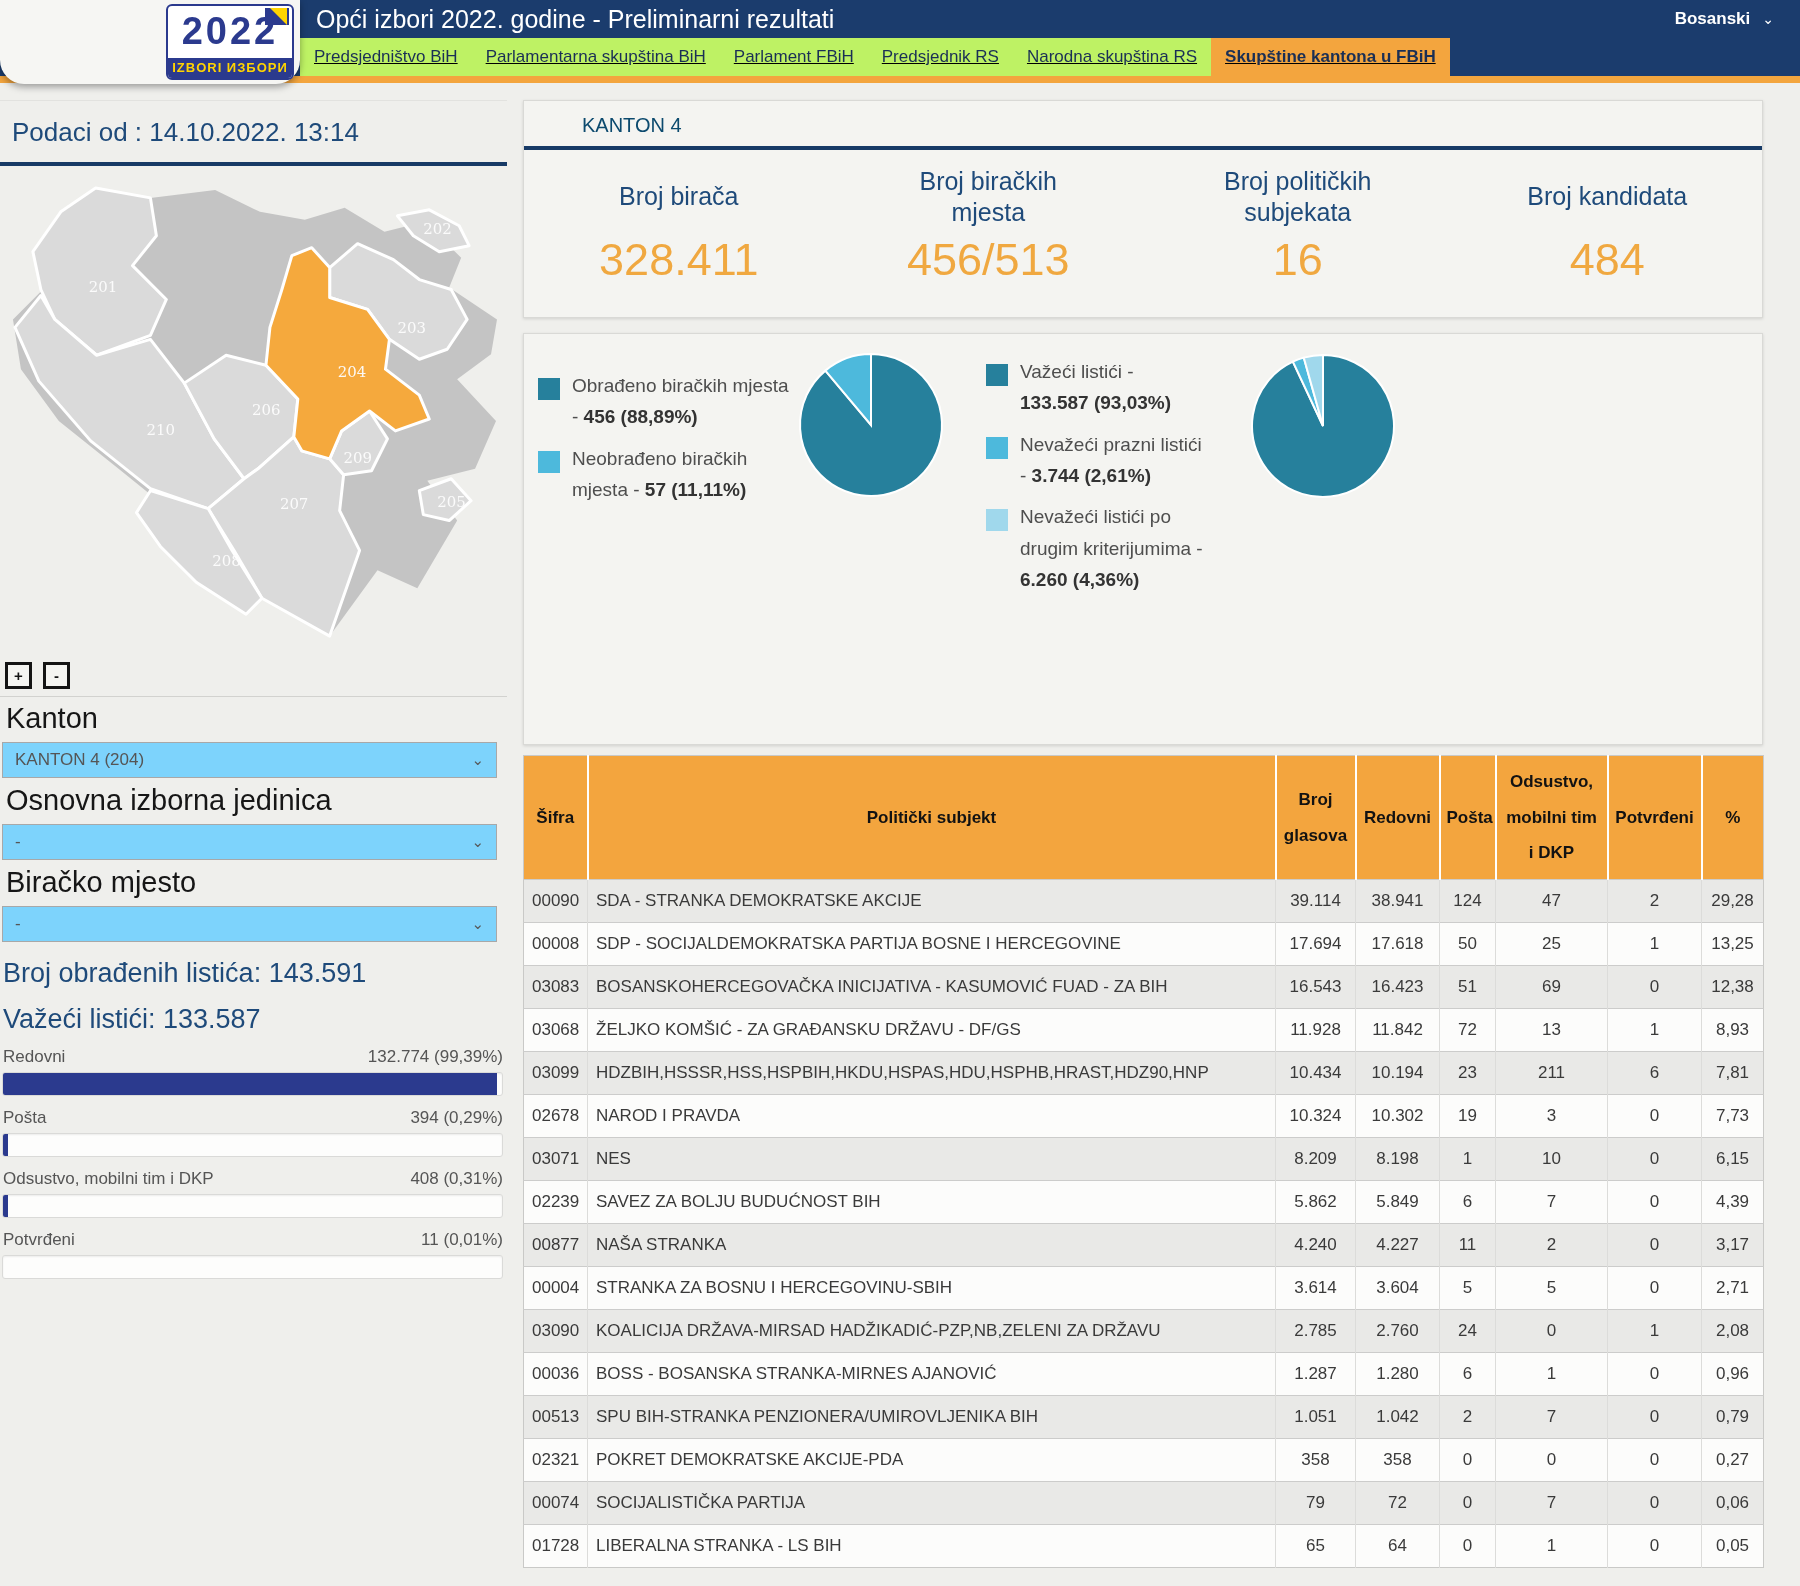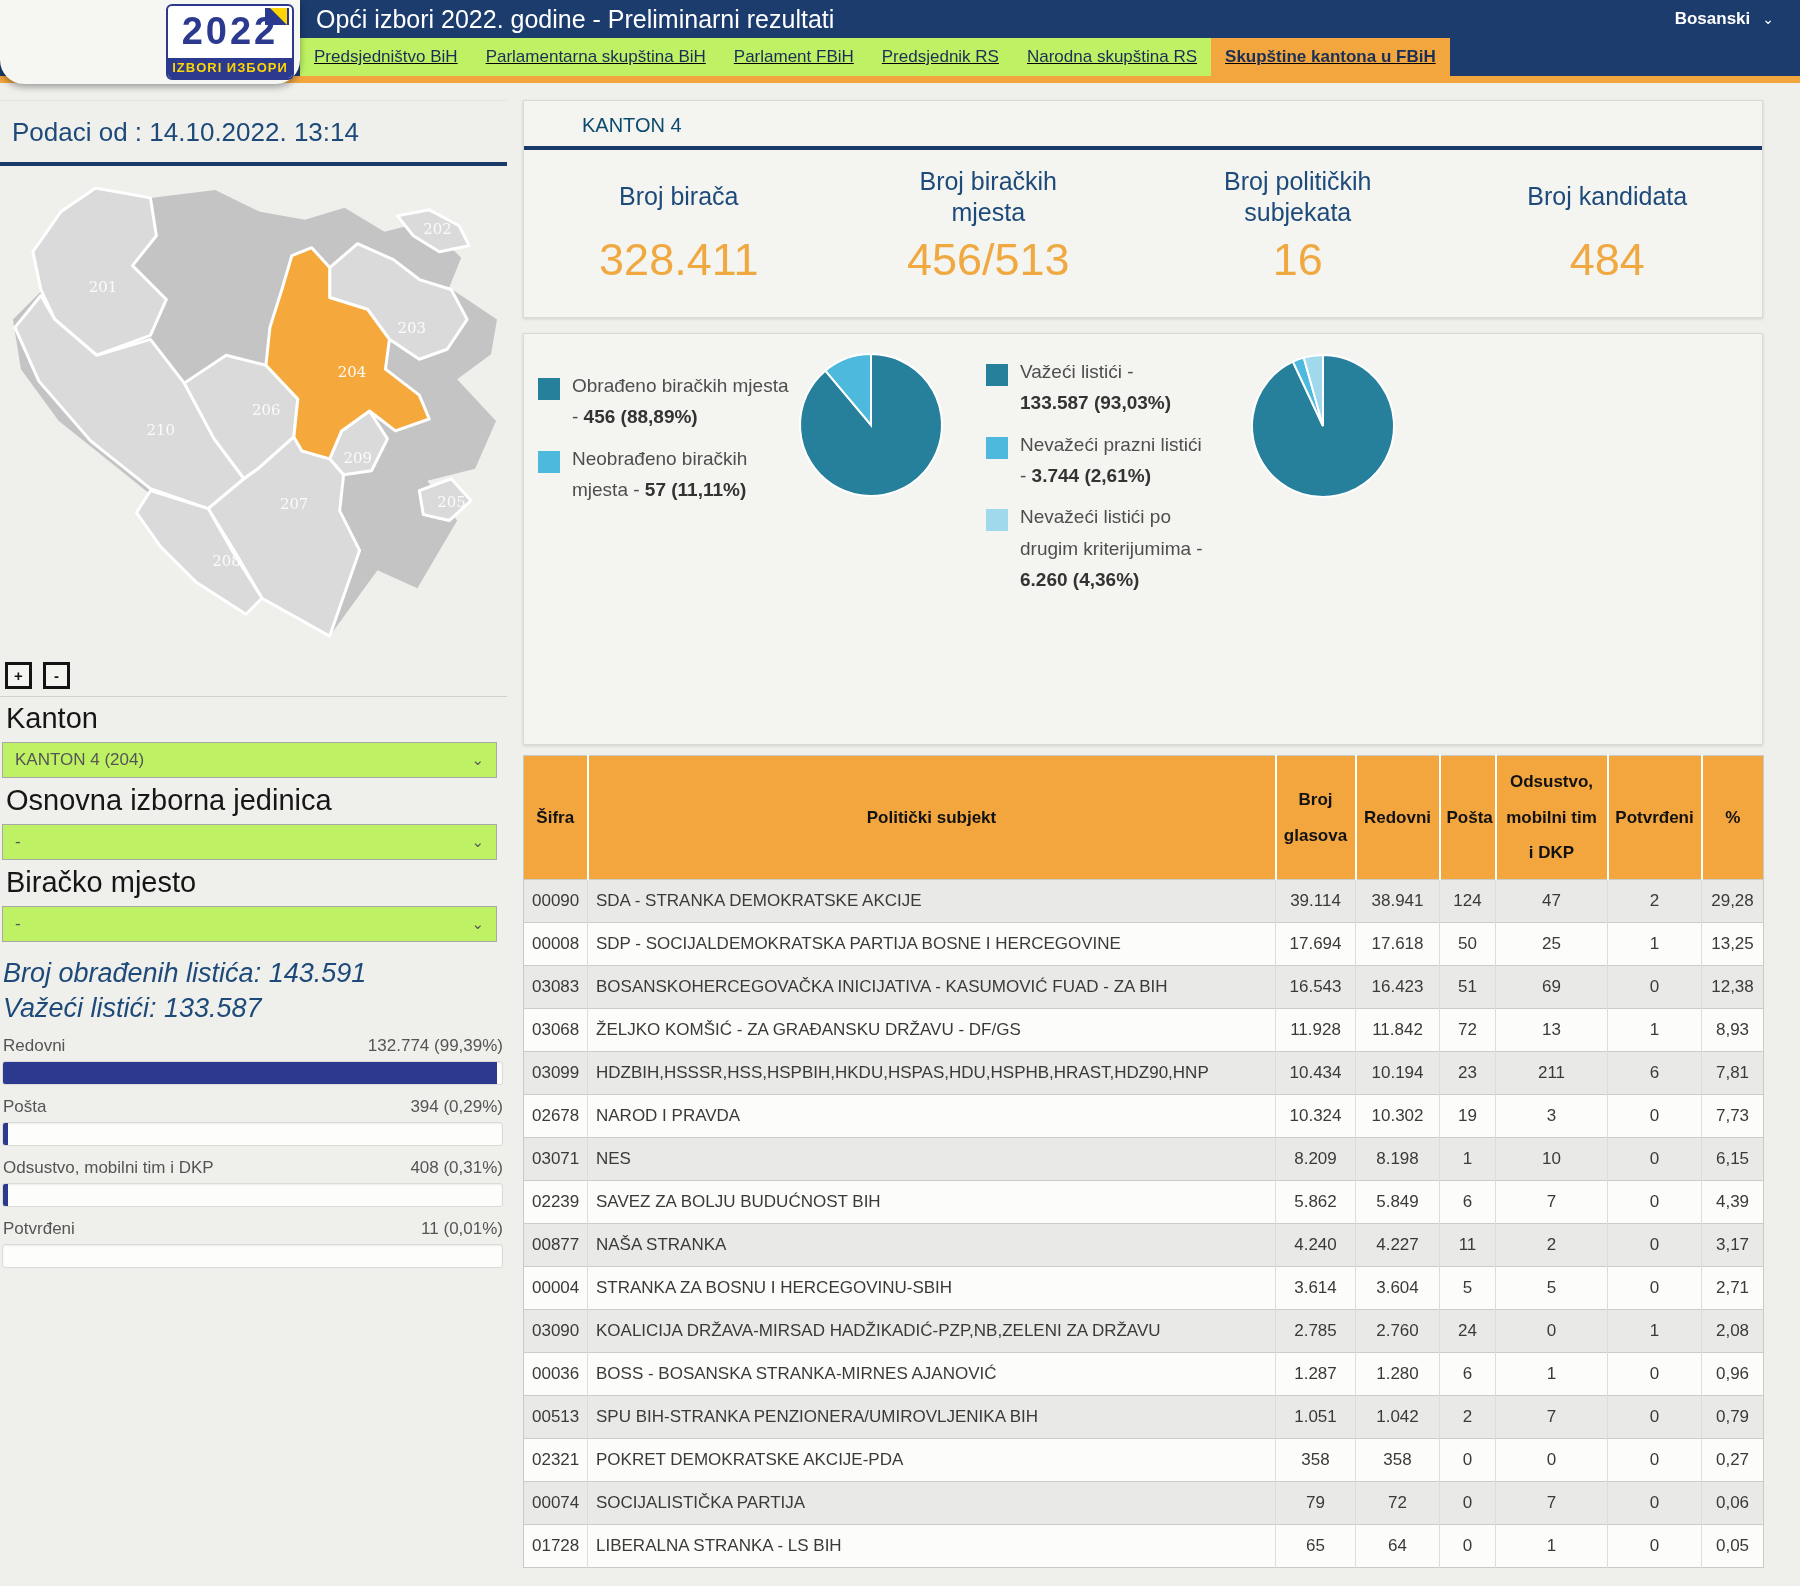--- a/index.html
+++ b/index.html
@@ -29,24 +29,24 @@
   .map-canton { fill:#dadada; stroke:#fff; stroke-width:3; stroke-linejoin:round; cursor:pointer; }
   .map-canton.selected { fill:#f5a93d; }
   .map-base { fill:#c4c4c4; }
   .map-label { font-family:"DejaVu Serif", serif; font-size:15px; fill:#fdfdfd; opacity:.95; }
 
   .left-controls { position:absolute; top:662px; left:0; width:507px; }
   .zoom-row { margin:0 0 7px 5px; display:flex; gap:11px; }
   .zoom-btn { width:27px; height:27px; background:#f4f4f1; border:3px solid #141414; font-size:15px; font-weight:bold; color:#141414; display:flex; align-items:center; justify-content:center; cursor:pointer; }
   .lc-divider { border-top:1px solid #d2d2cf; }
   .filter-label { display:block; font-size:29px; color:#161616; margin:5px 0 7px 6px; }
-  .selectbox { height:36px; margin:0 10px 6px 2px; background:#bef264; border:1px solid #a8a8a8; display:flex; align-items:center; justify-content:space-between; padding:0 12px; font-size:17px; color:#555; cursor:pointer; }
+  .selectbox { height:36px; margin:0 10px 6px 2px; background:#7dd3fc; border:1px solid #a8a8a8; display:flex; align-items:center; justify-content:space-between; padding:0 12px; font-size:17px; color:#555; cursor:pointer; }
   .selectbox .chev { font-size:15px; color:#555; }
   .totals { margin-top:16px; }
-  .total-line { font-size:27px; color:#1e4a7a; margin:4px 0 4px 3px;font-style:italic; }
+  .total-line { font-size:27px; color:#1e4a7a; margin:15px 0 4px 3px; }
   .bars { margin-top:8px; }
   .bar-row { display:flex; justify-content:space-between; font-size:17px; color:#555; margin:12px 4px 5px 3px; }
   .bar-track { height:24px; background:#fdfdfc; border:1px solid #dadad8; border-radius:3px; margin:0 4px 0 2px; box-shadow:inset 0 1px 2px rgba(0,0,0,.07); overflow:hidden; }
   .bar-fill { height:100%; background:#2b3a8e; }
 
   
   .panel { position:absolute; left:523px; width:1240px; background:#f4f4f1; border:1px solid #d9d9d6; box-shadow:0 1px 3px rgba(0,0,0,.13); }
   .kanton-panel { top:100px; height:218px; }
   .kp-title { font-size:20px; color:#0c4a6e; padding:13px 0 9px 18px;margin-left:40px; }
   .kp-divider { height:4px; background:#173a66; }

